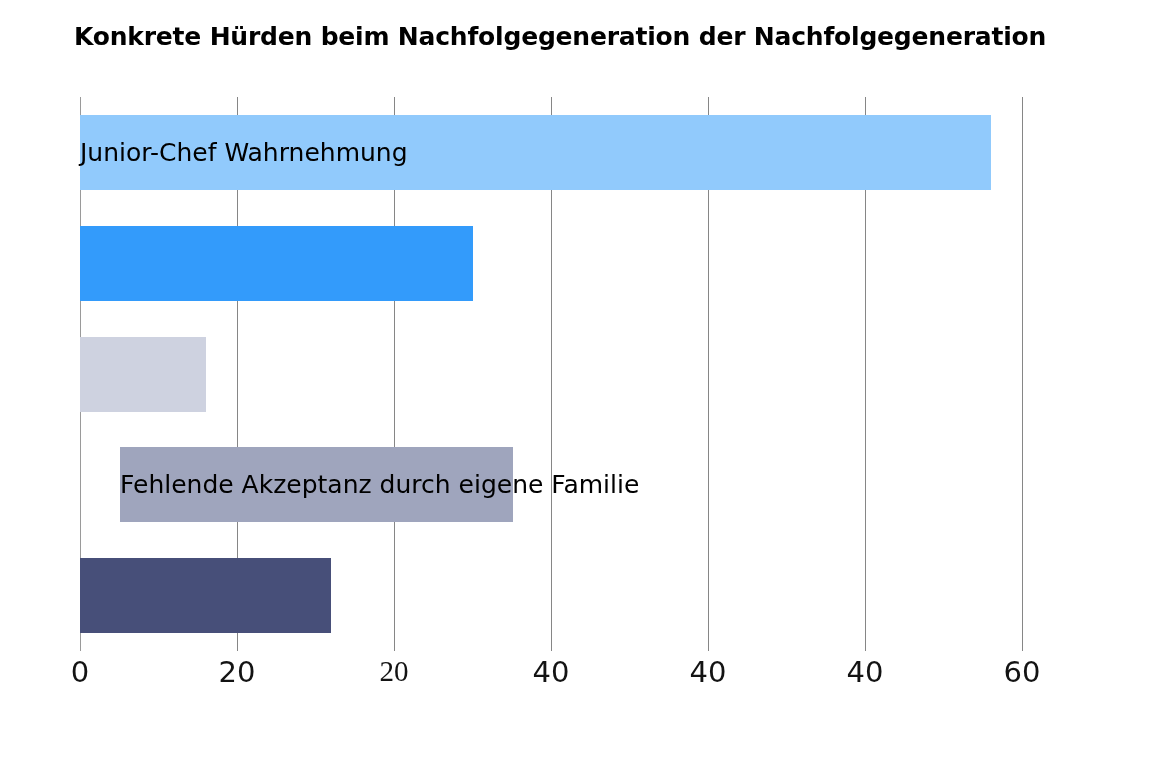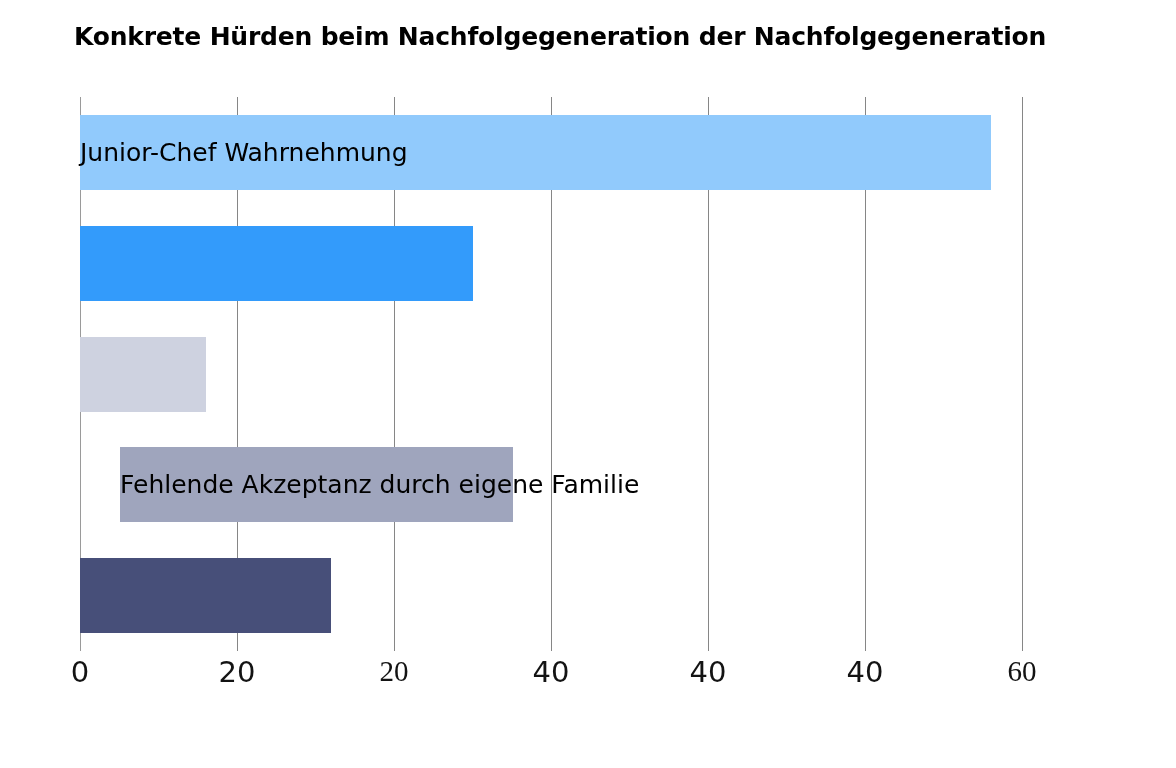--- a/index.html
+++ b/index.html
@@ -128,16 +128,16 @@
     </div>
 
   <div id="x-tick-labels">
 
   <div class="x-tick" style="left: 0px;">0</div>
       <div class="x-tick" style="left: 157px;">20</div>
       <div class="x-tick" style="left: 314px; font-family: Liberation Serif, serif;">20</div>
       <div class="x-tick" style="left: 471px;">40</div>
       <div class="x-tick" style="left: 628px;">40</div>
       <div class="x-tick" style="left: 785px;">40</div>
-      <div class="x-tick" style="left: 942px; font-family: Liberation Serif, serif;">60</div>
+      <div class="x-tick" style="left: 942px;">60</div>
     </div>
 
 </div>
 
 </body></html>

